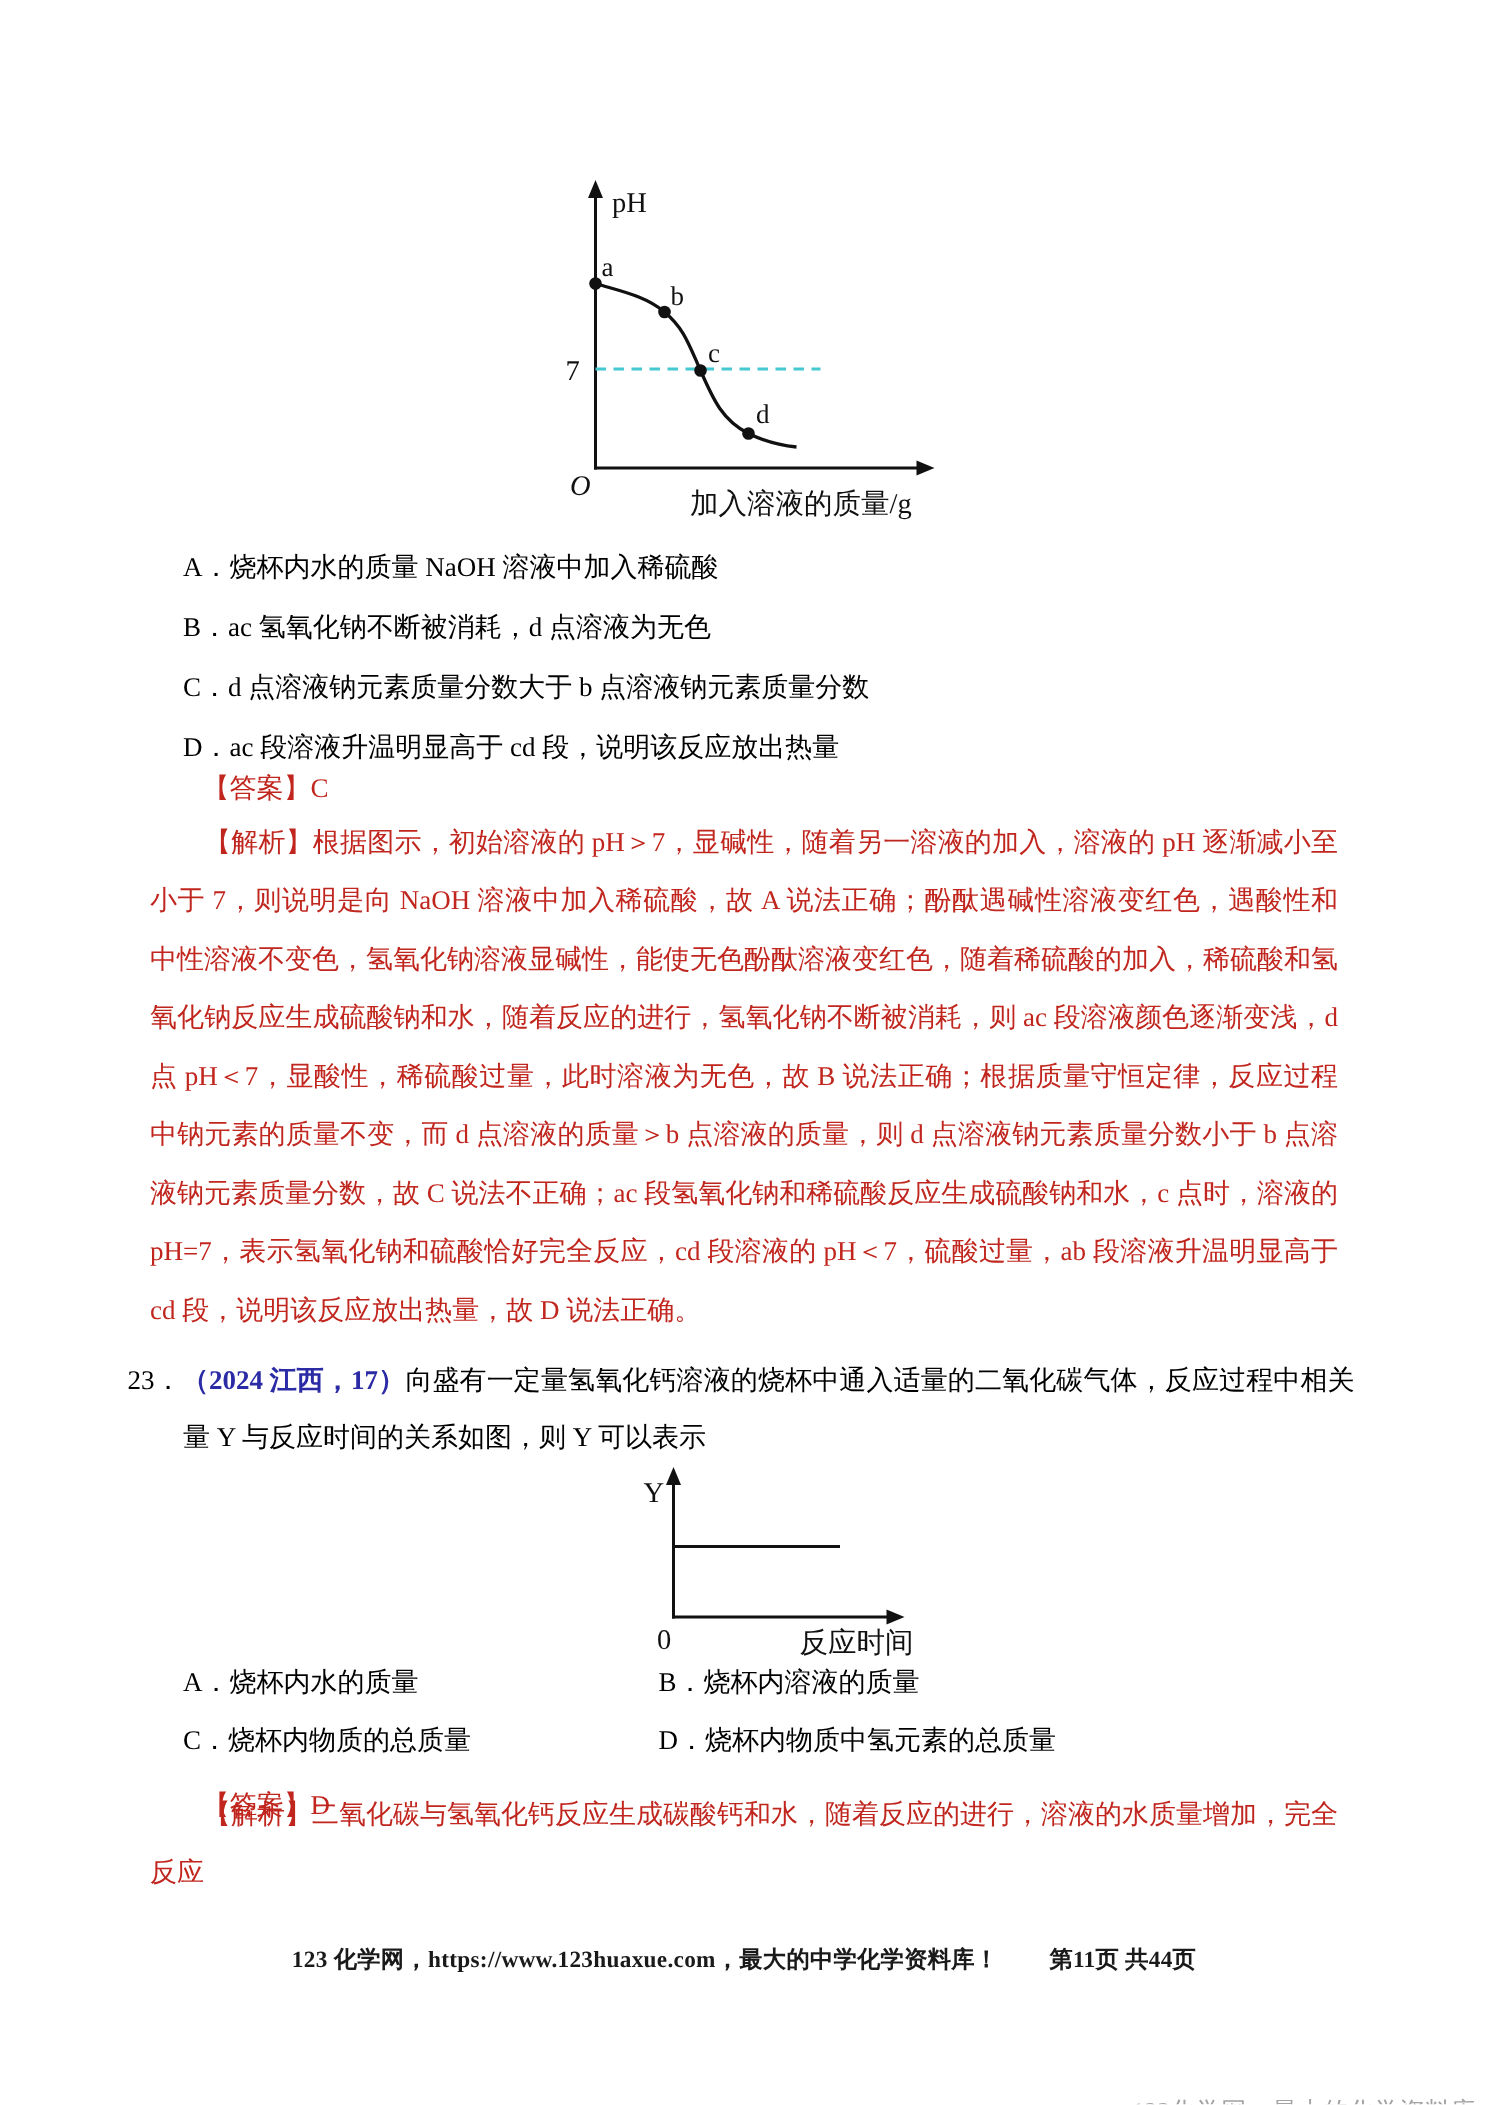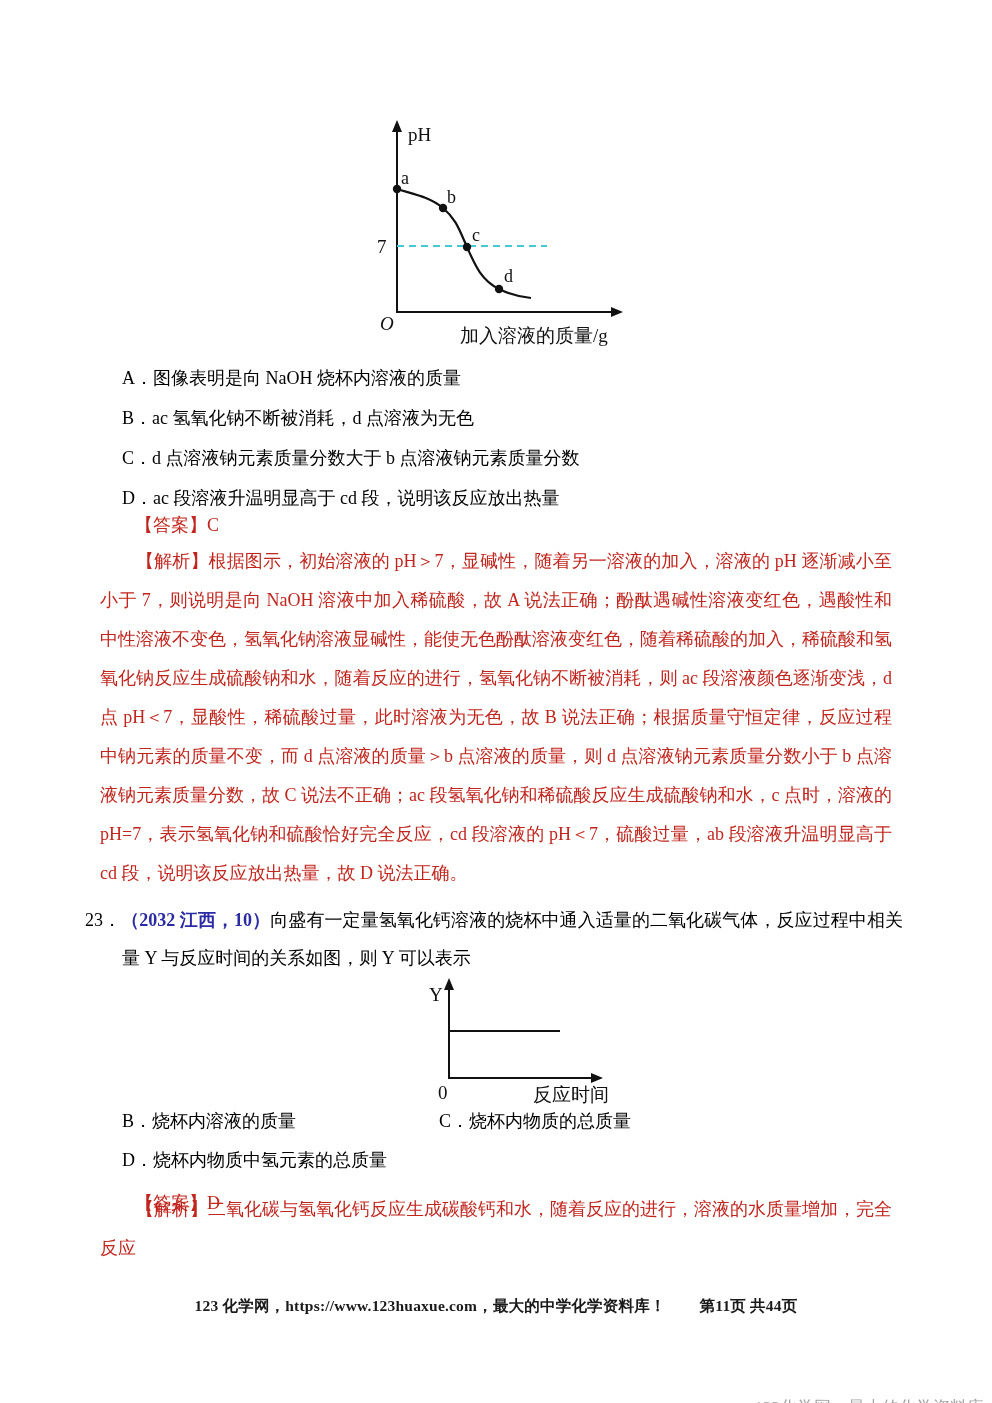--- a/index.html
+++ b/index.html
@@ -85,52 +85,53 @@
       <text x="79" y="95" font-size="18">b</text>
       <text x="104" y="133" font-size="18">c</text>
       <text x="136" y="174" font-size="18">d</text>
       <text x="9" y="145" font-size="19">7</text>
       <text x="12" y="222" font-size="19" font-style="italic">O</text>
       <text x="92" y="234" font-size="19">加入溶液的质量/g</text>
     </svg>
   </div>
 
   <div class="opts22">
-    <div class="opt">A．图像表明是向 NaOH 烧杯内溶液的质量</div>
+    <div class="opt">A．烧杯内水的质量 NaOH 溶液中加入稀硫酸</div>
     <div class="opt">B．ac 氢氧化钠不断被消耗，d 点溶液为无色</div>
     <div class="opt">C．d 点溶液钠元素质量分数大于 b 点溶液钠元素质量分数</div>
     <div class="opt">D．ac 段溶液升温明显高于 cd 段，说明该反应放出热量</div>
   </div>
 
   <div class="answer-line" style="top:512px;">
     <span class="red">【答案】</span><span class="red">C</span>
   </div>
 
   <p class="analysis an22 red">
     <span>【解析】</span><span>根据图示，初始溶液的 pH＞7，显碱性，随着另一溶液的加入，溶液的 pH 逐渐减小至小于 7，则说明是向 NaOH 溶液中加入稀硫酸，故 A 说法正确；酚酞遇碱性溶液变红色，遇酸性和中性溶液不变色，氢氧化钠溶液显碱性，能使无色酚酞溶液变红色，随着稀硫酸的加入，稀硫酸和氢氧化钠反应生成硫酸钠和水，随着反应的进行，氢氧化钠不断被消耗，则 ac 段溶液颜色逐渐变浅，d 点 pH＜7，显酸性，稀硫酸过量，此时溶液为无色，故 B 说法正确；根据质量守恒定律，反应过程中钠元素的质量不变，而 d 点溶液的质量＞b 点溶液的质量，则 d 点溶液钠元素质量分数小于 b 点溶液钠元素质量分数，故 C 说法不正确；ac 段氢氧化钠和稀硫酸反应生成硫酸钠和水，c 点时，溶液的 pH=7，表示氢氧化钠和硫酸恰好完全反应，cd 段溶液的 pH＜7，硫酸过量，ab 段溶液升温明显高于 cd 段，说明该反应放出热量，故 D 说法正确。</span>
   </p>
 
   <div class="stem">
-    <span>23．</span><span class="blue">（2032 江西，10）</span><span>向盛有一定量氢氧化钙溶液的烧杯中通入适量的二氧化碳气体，反应过程中相关量 Y 与反应时间的关系如图，则 Y 可以表示</span>
+    <span>23．</span><span class="blue">（2024 江西，17）</span><span>向盛有一定量氢氧化钙溶液的烧杯中通入适量的二氧化碳气体，反应过程中相关量 Y 与反应时间的关系如图，则 Y 可以表示</span>
   </div>
 
   <div class="fig" style="left:413px; top:973px; width:200px; height:135px;">
     <svg width="200" height="135" viewBox="0 0 200 135">
       <line x1="36" y1="14" x2="36" y2="106" stroke="#111" stroke-width="2"></line>
       <polygon points="36,5 31,17 41,17" fill="#111"></polygon>
       <line x1="35" y1="105" x2="180" y2="105" stroke="#111" stroke-width="2"></line>
       <polygon points="190,105 178,100 178,110" fill="#111"></polygon>
       <line x1="36" y1="58" x2="147" y2="58" stroke="#111" stroke-width="2"></line>
       <text x="16" y="28" font-size="19">Y</text>
       <text x="25" y="126" font-size="19">0</text>
       <text x="120" y="128" font-size="19">反应时间</text>
     </svg>
   </div>
 
   <div class="opts23">
+    <div>A．烧杯内水的质量</div>
     <div>B．烧杯内溶液的质量</div>
     <div>C．烧杯内物质的总质量</div>
     <div>D．烧杯内物质中氢元素的总质量</div>
   </div>
 
   <div class="answer-line" style="top:1190px;">
     <span class="red">【答案】</span><span class="red">D</span>
   </div>
 
   <p class="analysis an23 red">

